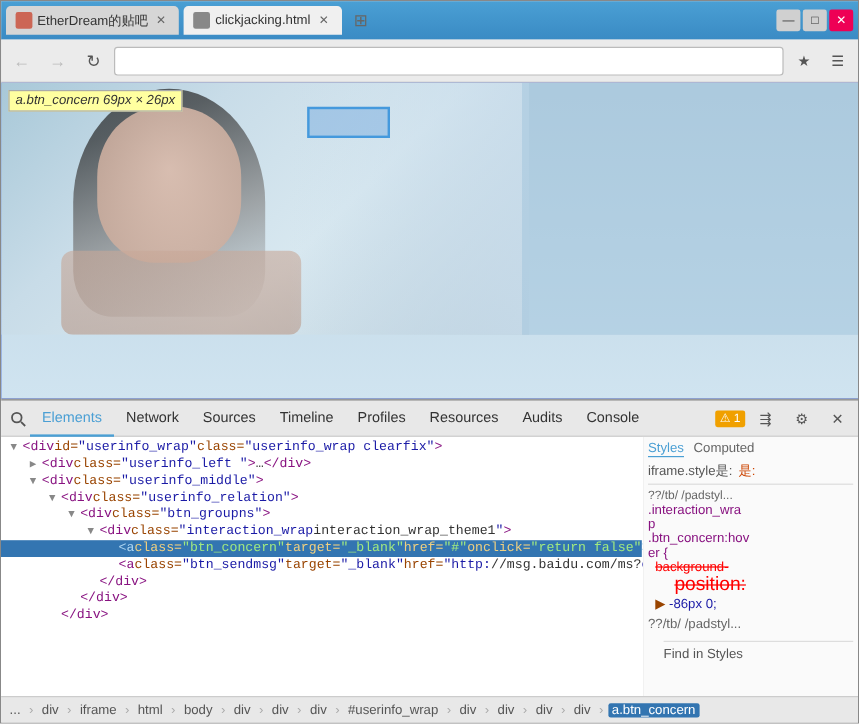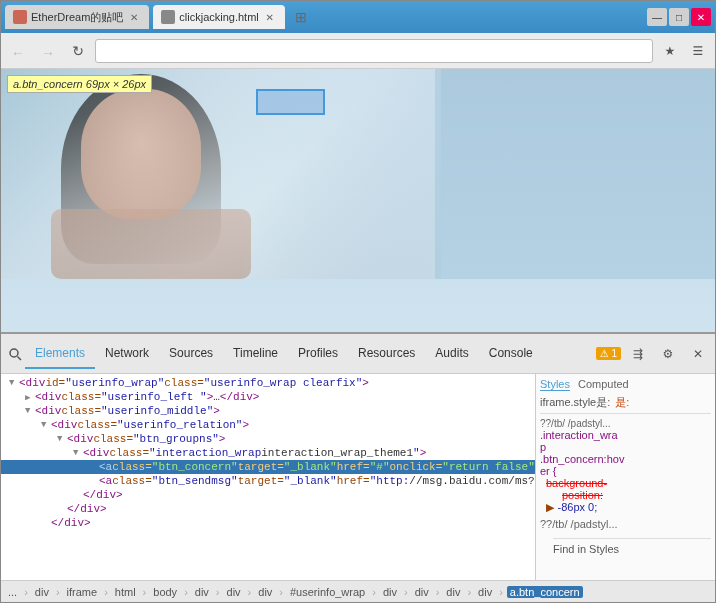--- a/index.html
+++ b/index.html
@@ -40,21 +40,21 @@
     
     .page-bg { width: 100%; height: 100%; background: linear-gradient(to bottom, #b8d0e0, #d0e4f0); position: absolute; top: 0; left: 0; }
 
     
     .element-highlight { position: absolute; top: 20px; left: 255px; width: 69px; height: 26px; background: rgba(100, 160, 220, 0.4); border: 2px solid #4499dd; z-index: 5; }
 
     
     .devtools { height: 270px; background: #f5f5f5; border-top: 2px solid #999; display: flex; flex-direction: column; }
 
     
-    .devtools-toolbar { height: 40px; background: #e8e8e8; border-bottom: 1px solid #ccc; display: flex; align-items: center; padding: 0 4px; gap: 0; }
+    .devtools-toolbar { height: 30px; background: #e8e8e8; border-bottom: 1px solid #ccc; display: flex; align-items: center; padding: 0 4px; gap: 0; }
     .devtools-search { width: 20px; height: 20px; display: flex; align-items: center; justify-content: center; cursor: pointer; }
     .devtools-tab { padding: 0 10px; height: 30px; display: flex; align-items: center; font-size: 12px; color: #333; cursor: pointer; border-bottom: 2px solid transparent; }
     .devtools-tab.active { border-bottom: 2px solid #4a9fd4; color: #4a9fd4; }
     .devtools-toolbar-right { margin-left: auto; display: flex; align-items: center; gap: 4px; }
     .warning-badge { background: #f0a000; color: white; font-size: 10px; padding: 1px 4px; border-radius: 2px; }
 
     
     .devtools-main { flex: 1; display: flex; overflow: hidden; }
 
     
@@ -321,21 +321,21 @@
         </div>
         <div style="font-size:11px;color:#555;margin-bottom:4px;">
           <div style="color:#666;font-size:10px;">??/tb/ /padstyl...</div>
           <div style="color:#881280;font-size:11px;">.interaction_wra</div>
           <div style="color:#881280;font-size:11px;">p</div>
           <div style="color:#881280;font-size:11px;">.btn_concern:hov</div>
           <div style="color:#881280;font-size:11px;">er {</div>
           <div style="padding-left:6px;">
             <span style="color:red;text-decoration:line-through;font-size:11px;">background-</span>
             <br>
-            <span style="color:red;text-decoration:line-through;font-size:11px;padding-left:16px;">position:</span>
+            <span style="color:red;text-decoration:line-through;font-size:16px;padding-left:16px;">position:</span>
             <br>
             <span style="color:#994400;font-size:11px;">▶ </span>
             <span style="color:#1a1aa6;font-size:11px;">-86px 0;</span>
           </div>
         </div>
         <div style="font-size:11px;color:#666;margin-top:4px;">
           <div>??/tb/ /padstyl...</div>
         </div>
         <div style="margin-top:8px;border-top:1px solid #ddd;padding-top:4px;margin-left:13px;">
           <span style="color:#555;font-size:11px;">Find in Styles</span>

